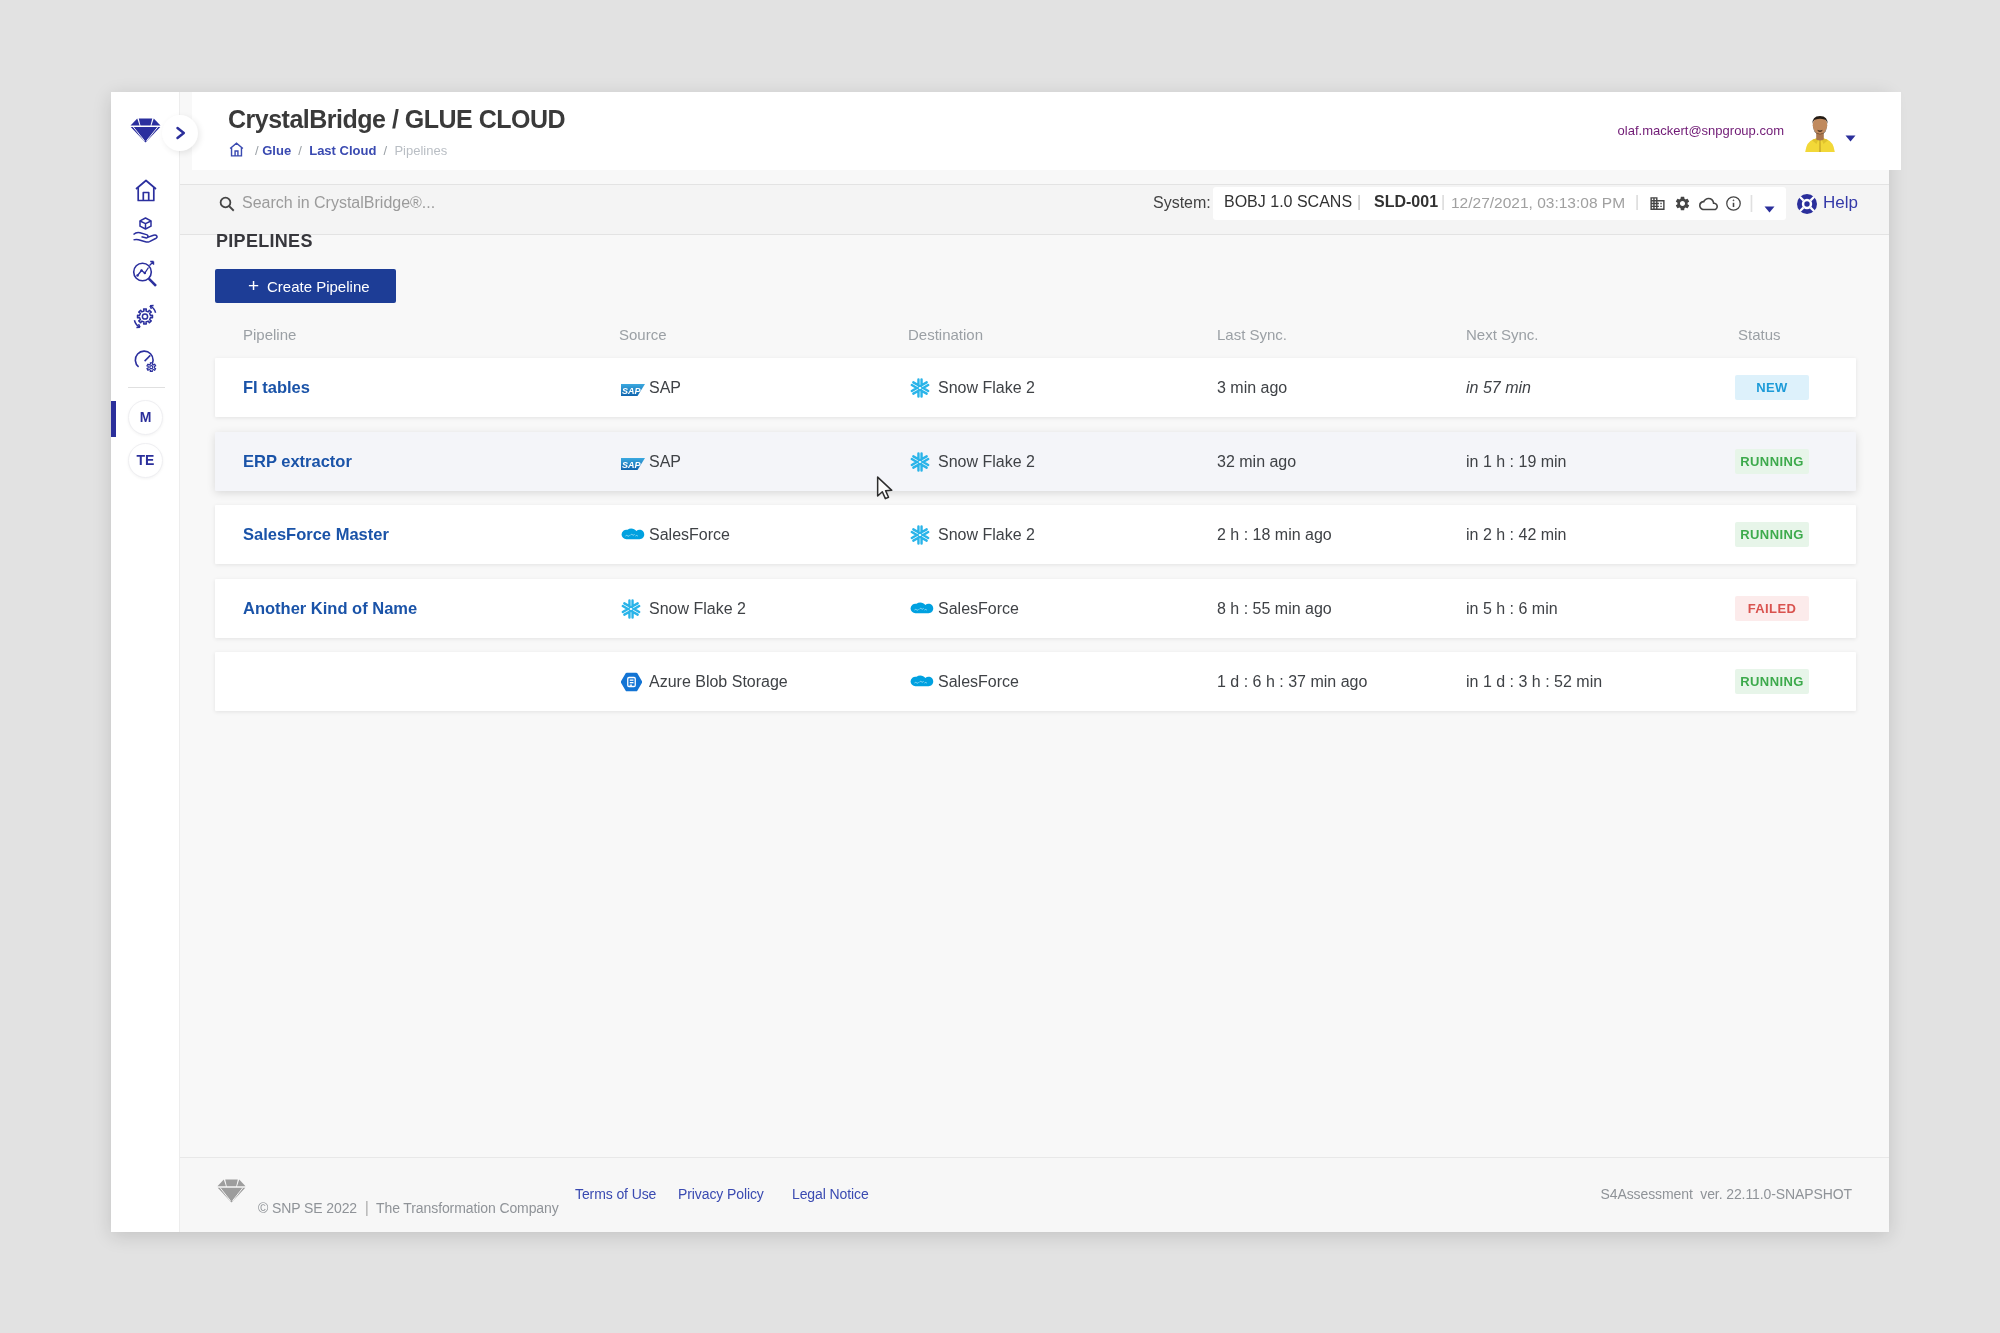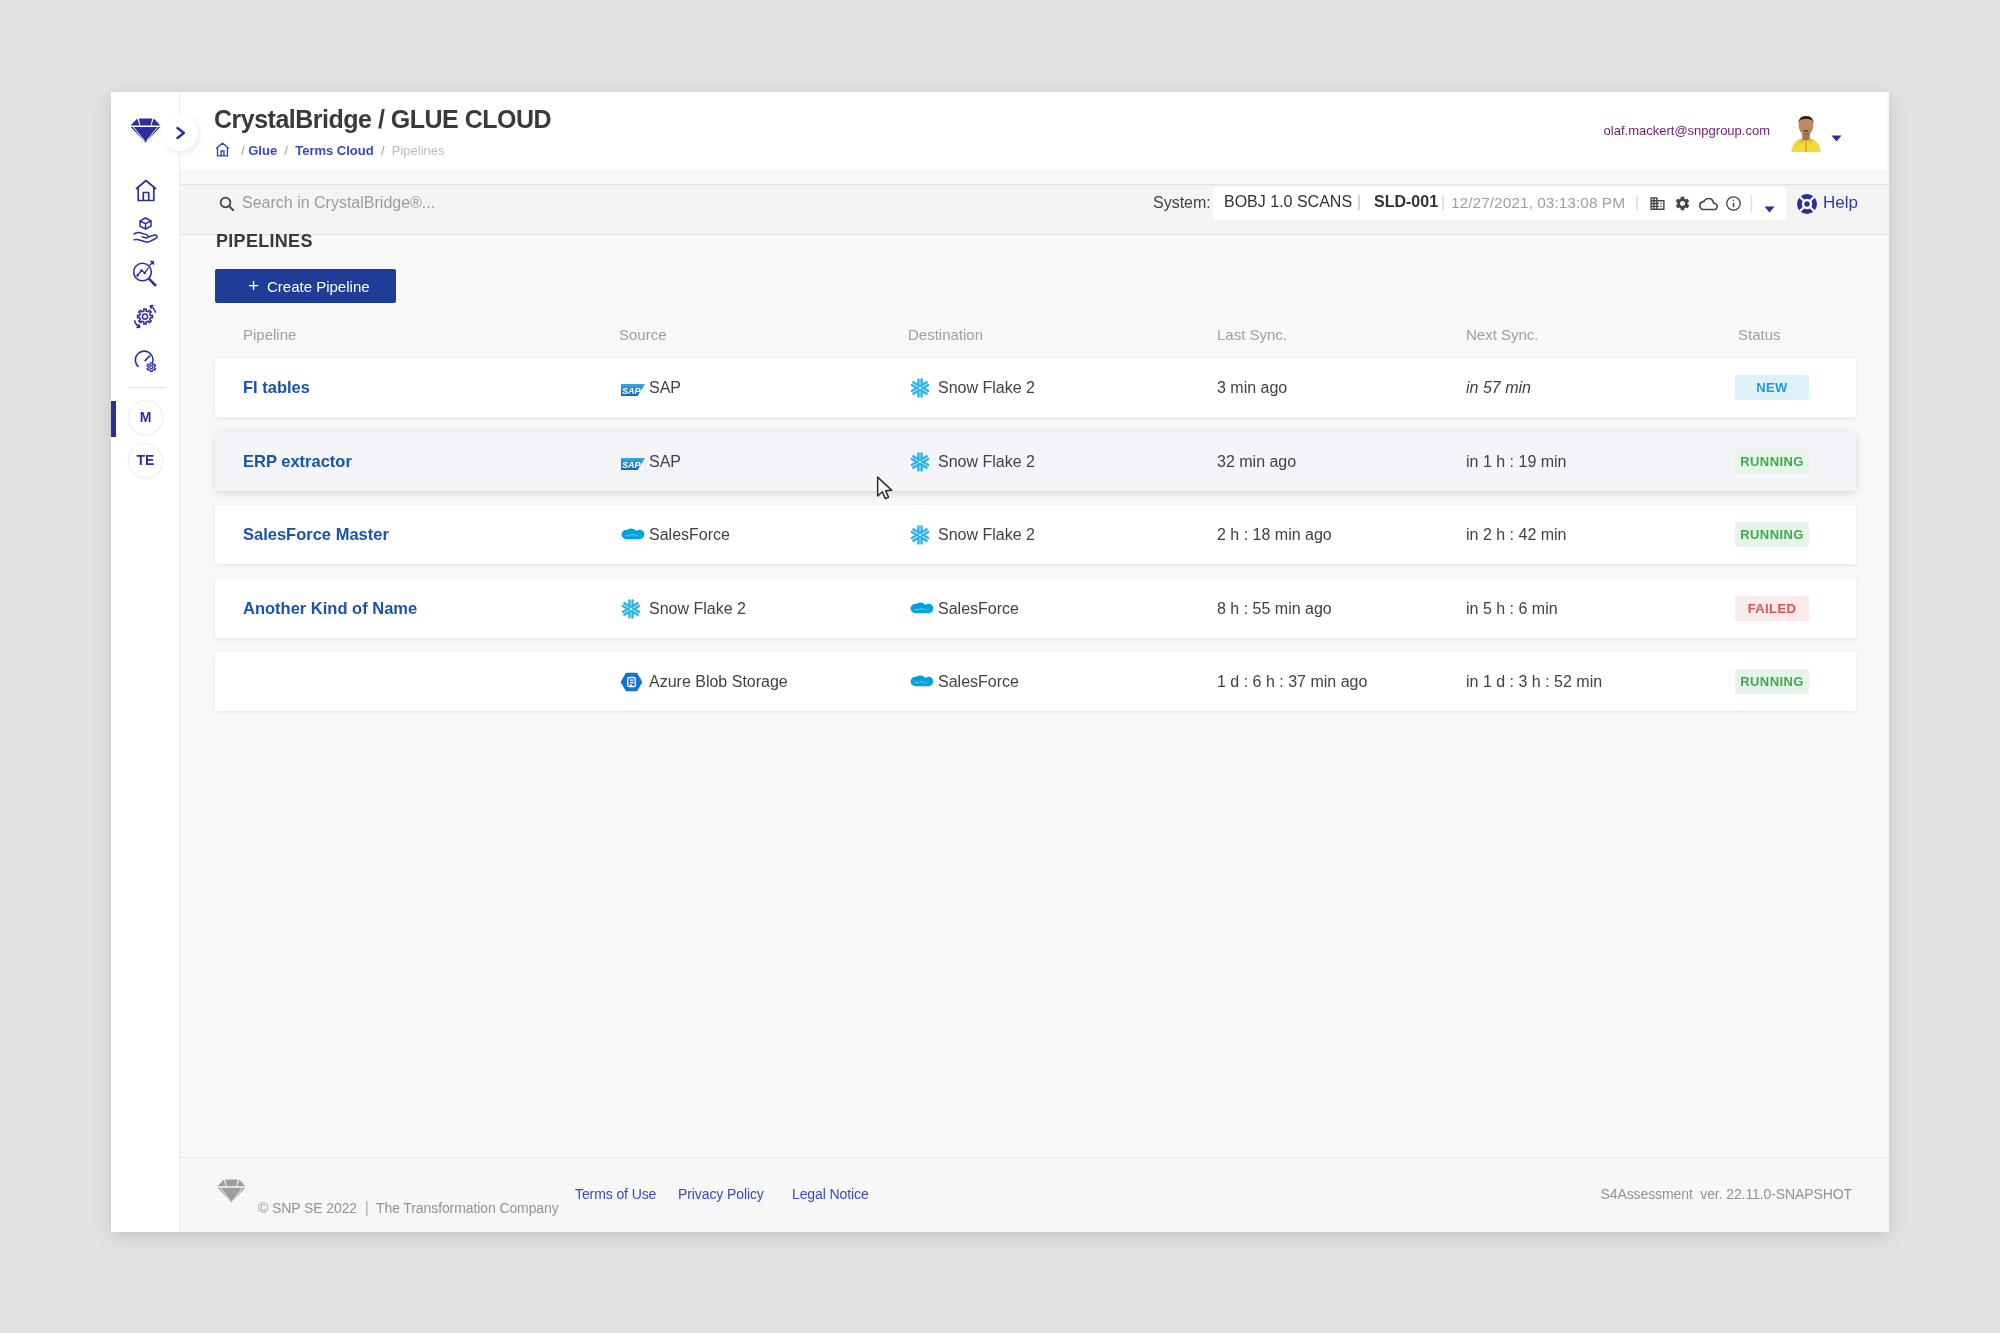--- a/index.html
+++ b/index.html
@@ -8,21 +8,21 @@
 
 
 #sidebar { position:absolute; left:0; top:0; width:69px; height:1140px; background:#fff; border-right:1px solid #ededed; z-index:5; }
 #chevbtn { position:absolute; left:51px; top:23px; width:36px; height:36px; border-radius:50%; background:#fff; box-shadow:2px 2px 6px rgba(0,0,0,.09); z-index:6; }
 #sidebar .divider { position:absolute; left:17px; top:295px; width:37px; height:1px; background:#e0e0e0; }
 .avcirc { position:absolute; left:17px; width:35px; height:35px; border-radius:50%; background:#fff; border:1px solid #efeff2; box-shadow:0 1px 3px rgba(0,0,0,.05); color:#2b2f9b; font-weight:bold; font-size:14px; line-height:33px; text-align:center; }
 #mbar { position:absolute; left:0; top:309px; width:5px; height:36px; background:#2b2f9b; }
 .sic { position:absolute; }
 
 
-#header { position:absolute; left:67px; top:0; width:1709px; height:78px; background:#fff; }
+#header { position:absolute; left:81px; top:0; width:1709px; height:78px; background:#fff; }
 #title { position:absolute; left:36px; top:13px; font-size:25px; font-weight:bold; color:#3a3a3a; letter-spacing:-0.5px; }
 #crumbs { position:absolute; left:63px; top:51px; font-size:13px; color:#9aa0a6; }
 #crumbs .lnk { color:#3a4ab1; font-weight:bold; }
 #crumbs .cur { color:#b9bec4; }
 #crumbhome { position:absolute; left:36px; top:49px; }
 #email { position:absolute; right:117px; top:31px; font-size:13px; color:#701a75; }
 #avatar { position:absolute; right:64px; top:20px; width:34px; height:40px; }
 #hdrcaret { position:absolute; right:44px; top:37px; }
 
 
@@ -66,21 +66,21 @@
         <stop offset="1" stop-color="#1165ae"></stop>
       </linearGradient>
     </defs>
   </svg>
 <div id="win">
   <div id="header">
     <div id="title">CrystalBridge / GLUE CLOUD</div>
     <svg id="crumbhome" width="17" height="17" viewBox="0 0 24 24" fill="none" stroke="#3a4ab1" stroke-width="2">
         <path d="M3 10.5 L12 3 L21 10.5 M5 9 V21 H19 V9 M10 21 V14 H14 V21"></path>
       </svg>
-    <div id="crumbs">/&nbsp;<span class="lnk">Glue</span>&nbsp;&nbsp;/&nbsp;&nbsp;<span class="lnk">Terms Cloud</span>&nbsp;&nbsp;/&nbsp;&nbsp;<span class="cur">Pipelines</span></div>
+    <div id="crumbs">/&nbsp;<span class="lnk">Glue</span>&nbsp;&nbsp;/&nbsp;&nbsp;<span class="lnk">Last Cloud</span>&nbsp;&nbsp;/&nbsp;&nbsp;<span class="cur">Pipelines</span></div>
     <div id="email">olaf.mackert@snpgroup.com</div>
     <div id="avatar"><svg width="34" height="40" viewBox="0 0 34 40">
           <path d="M2.2 40 Q3.5 29.5 10.5 27.2 L17 25.2 L23.5 27.2 Q30.5 29.5 31.8 40 Z" fill="#f2d838"></path>
           <path d="M10.5 27.2 L16 26 L13.5 32 L9 28.2 Z" fill="#e0c32c"></path>
           <path d="M23.5 27.2 L18 26 L20.5 32 L25 28.2 Z" fill="#e0c32c"></path>
           <path d="M16.4 26 L17.6 26 L17.8 40 L16.2 40 Z" fill="#caa928"></path>
           <path d="M13.2 20 H20.8 V27.5 Q17 29.5 13.2 27.5 Z" fill="#a9774e"></path>
           <ellipse cx="17" cy="13.2" rx="7.3" ry="8.4" fill="#c08a5e"></ellipse>
           <path d="M9.5 12.5 Q8.8 4 17 4 Q25.2 4 24.5 12.5 Q24.2 8.2 21.5 7.4 Q17 6.2 12.5 7.4 Q9.8 8.2 9.5 12.5 Z" fill="#241c15"></path>
           <path d="M10.4 14.8 Q11 22 17 22 Q23 22 23.6 14.8 Q23.4 19.6 21.2 21 Q19 22.3 17 22.3 Q15 22.3 12.8 21 Q10.6 19.6 10.4 14.8 Z" fill="#35261a"></path>

